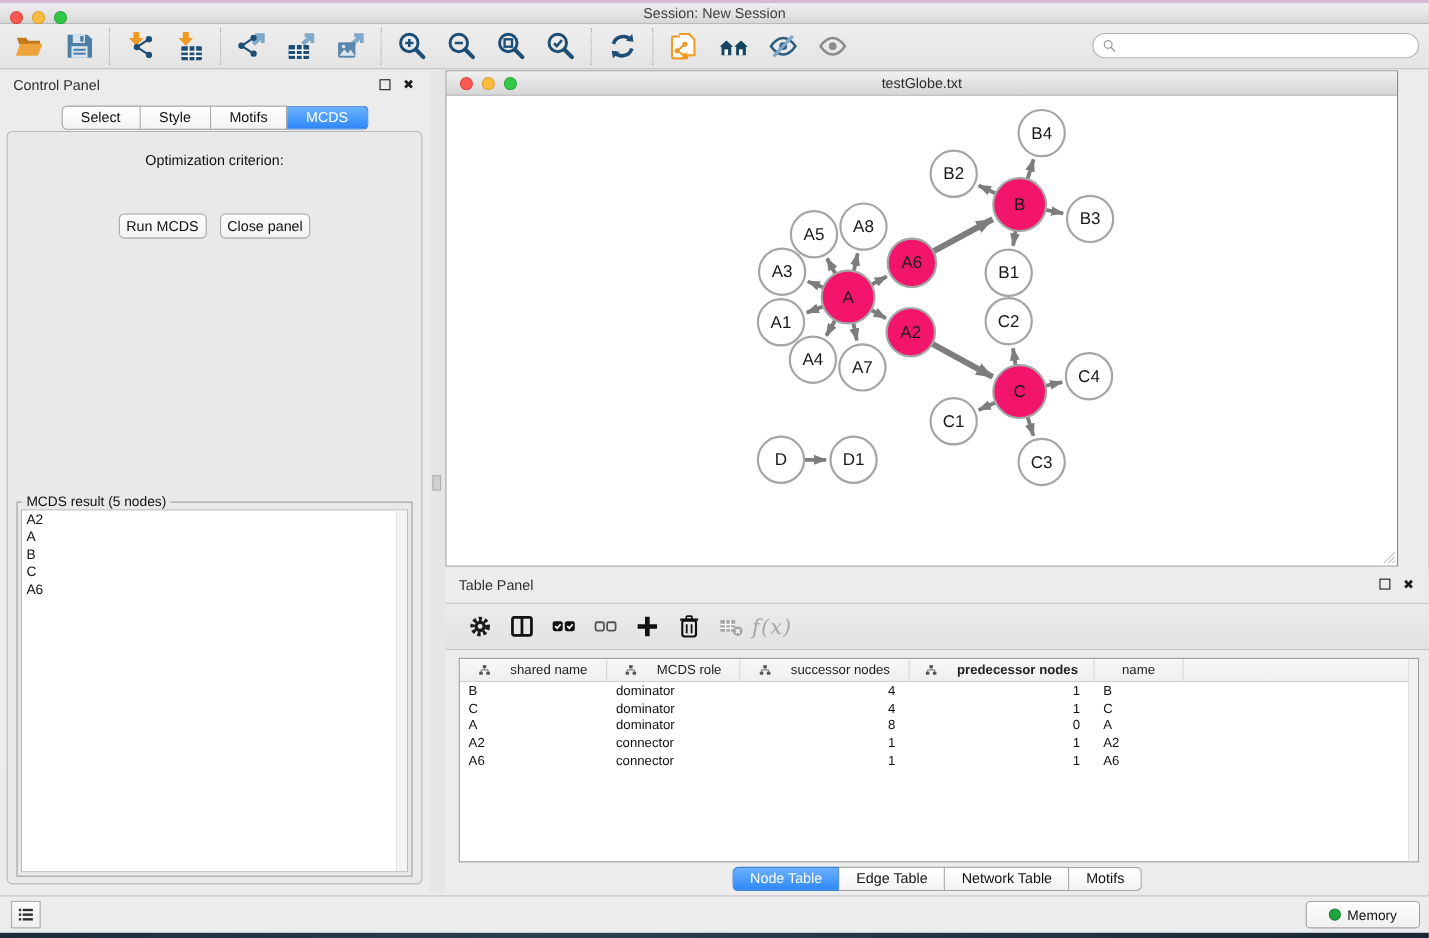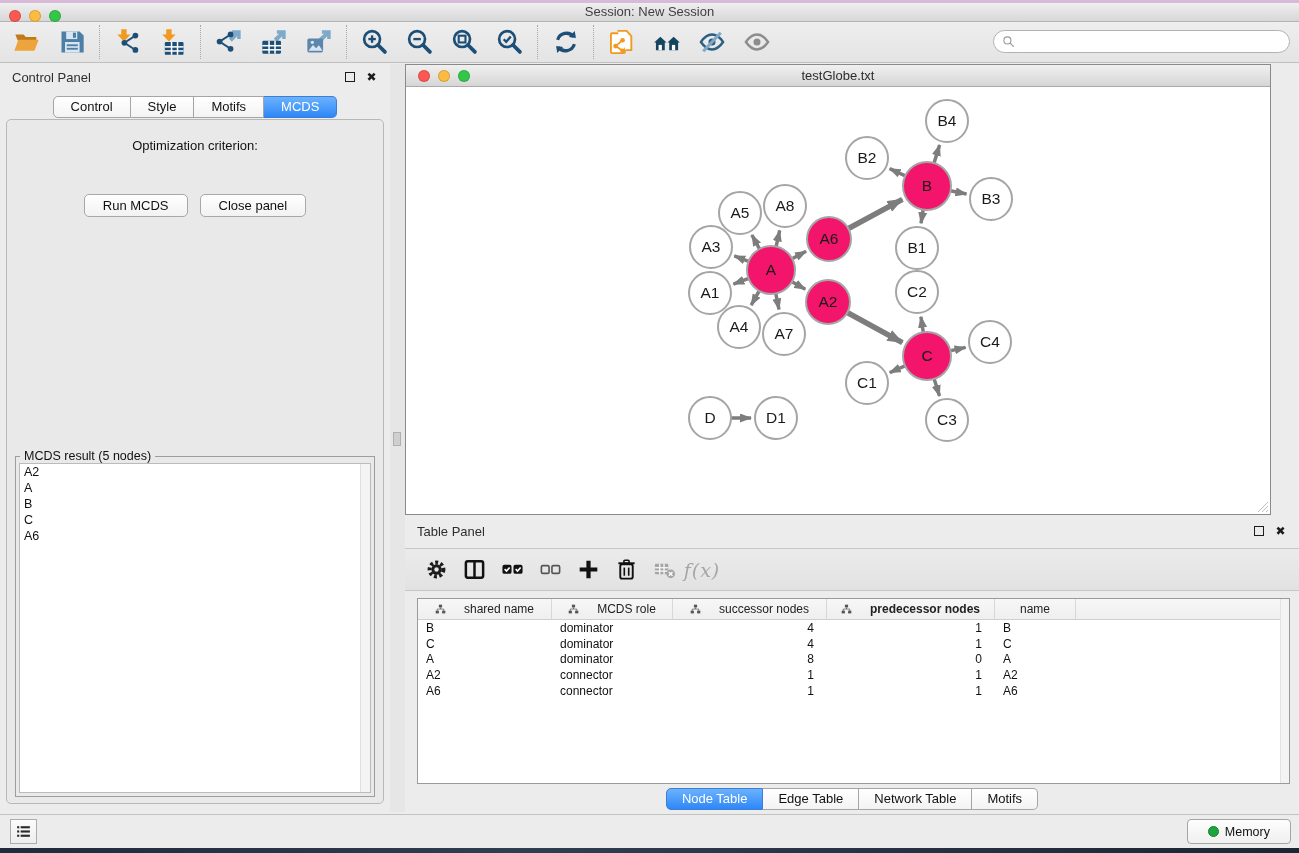--- a/index.html
+++ b/index.html
@@ -30,21 +30,21 @@
   .ctab{height:22px;line-height:20px;padding:0 17px;background:linear-gradient(#fff,#f3f3f3);border:1px solid #a5a5a5;border-left:none;font-size:13px;color:#111}
   .ctab:first-child{border-left:1px solid #a5a5a5;border-radius:5px 0 0 5px}
   .ctab:last-child{border-radius:0 5px 5px 0}
   .ctab.active{background:linear-gradient(#6cb2fd,#2e87f8);border-color:#3a7ed6;color:#fff}
   .cbody{position:absolute;left:6px;right:6px;top:55px;bottom:8px;border:1px solid #b8b8b8;border-radius:5px;background:#e9e9e9}
   .opt-label{text-align:center;margin-top:18px;font-size:13px;color:#111}
   .combo{position:absolute;left:36px;right:36px;top:40px;height:25px;background:#fff;border:1px solid #b6b6b6;border-radius:5px;display:flex;align-items:center}
   .combo .val{flex:1;padding:0 8px;font-size:13px;white-space:nowrap;overflow:hidden}
   .combo .cap{width:21px;height:25px;margin:-1px -1px -1px 0;background:linear-gradient(#6ab1fd,#2d86f8);border-radius:0 5px 5px 0;display:flex;flex-direction:column;align-items:center;justify-content:center;color:#fff;font-size:8px;line-height:7px}
   .btnrow{position:absolute;top:74px;left:0;right:0;display:flex;justify-content:center;gap:12px}
-  .pbtn{height:23px;line-height:21px;padding:0 18px;background:linear-gradient(#fff,#f2f2f2);border:1px solid #a8a8a8;border-radius:5px;font-size:13px;color:#111}
+  .pbtn{height:23px;line-height:21px;padding:0 6px;background:linear-gradient(#fff,#f2f2f2);border:1px solid #a8a8a8;border-radius:5px;font-size:13px;color:#111}
   .groupbox{position:absolute;left:8px;right:8px;top:336px;bottom:6px;border:1px solid #9d9d9d;background:#e9e9e9}
   .groupbox .legend{position:absolute;top:-8px;left:4px;background:#e9e9e9;padding:0 4px;font-size:12.5px;color:#111}
   .listbox{position:absolute;left:3px;right:3px;top:6px;bottom:3px;background:#fff;border:1px solid #bbb;overflow:hidden}
   .listbox .item{font-size:12.5px;padding:1px 4px;color:#111}
   .vscroll{position:absolute;top:0;bottom:0;right:0;width:10px;background:#f4f4f4;border-left:1px solid #e0e0e0}
   
   .vsplit{position:absolute;left:390px;top:64px;width:15px;height:748px;background:#e6e6e6}
   .vnub{position:absolute;left:3px;top:368px;width:8px;height:14px;background:#cfcfcf;border:1px solid #b0b0b0}
   
   .netwin{position:absolute;left:405px;top:64px;width:866px;height:451px;border:1px solid #8a8a8a;background:#fff}
@@ -271,21 +271,21 @@
   <div class="cpanel">
     <div class="panel-head">
       <span>Control Panel</span>
       <span class="sp"></span>
       <span class="wbtn">
           <span class="float-sq"></span>
         </span>
       <span class="wbtn">✖</span>
     </div>
     <div class="ctabs" id="control-tabs">
-        <div class="ctab">Control</div>
+        <div class="ctab">Select</div>
         <div class="ctab">Style</div>
         <div class="ctab">Motifs</div>
         <div class="ctab active">MCDS</div>
       </div>
     <div class="cbody">
       <div class="opt-label">Optimization criterion:</div>
       <div class="btnrow">
         <button class="pbtn">Run MCDS</button>
         <button class="pbtn">Close panel</button>
       </div>

